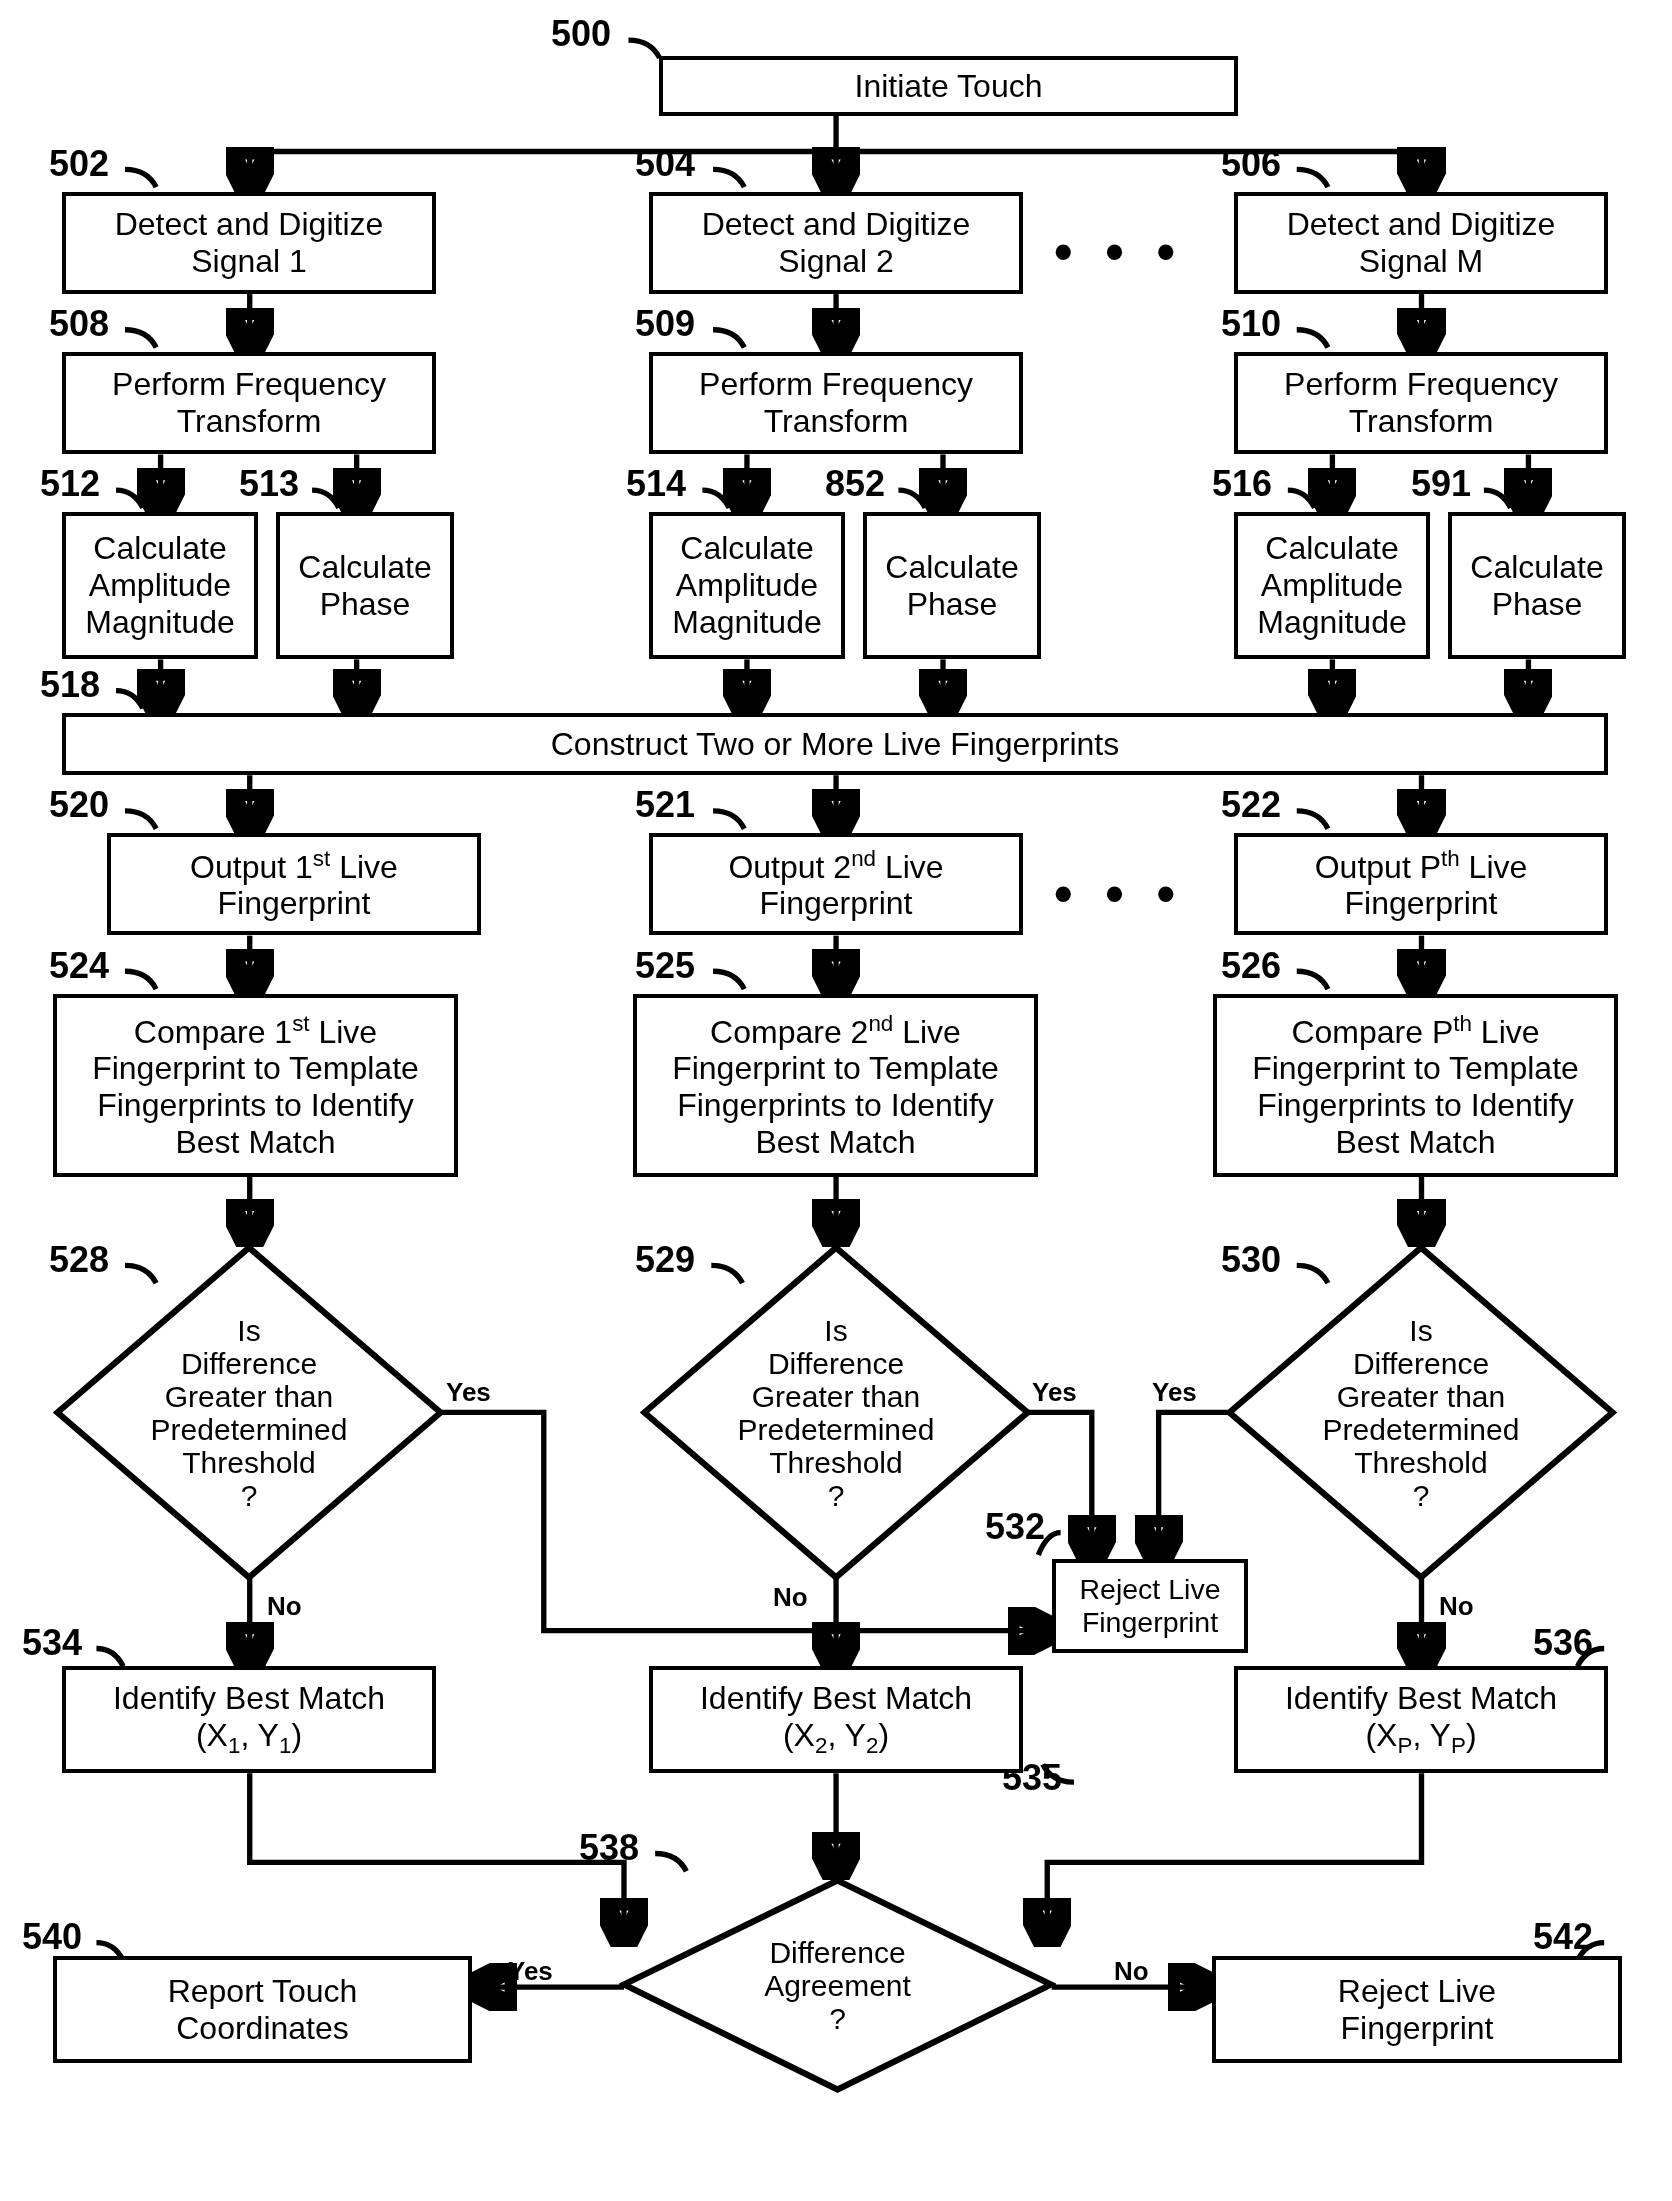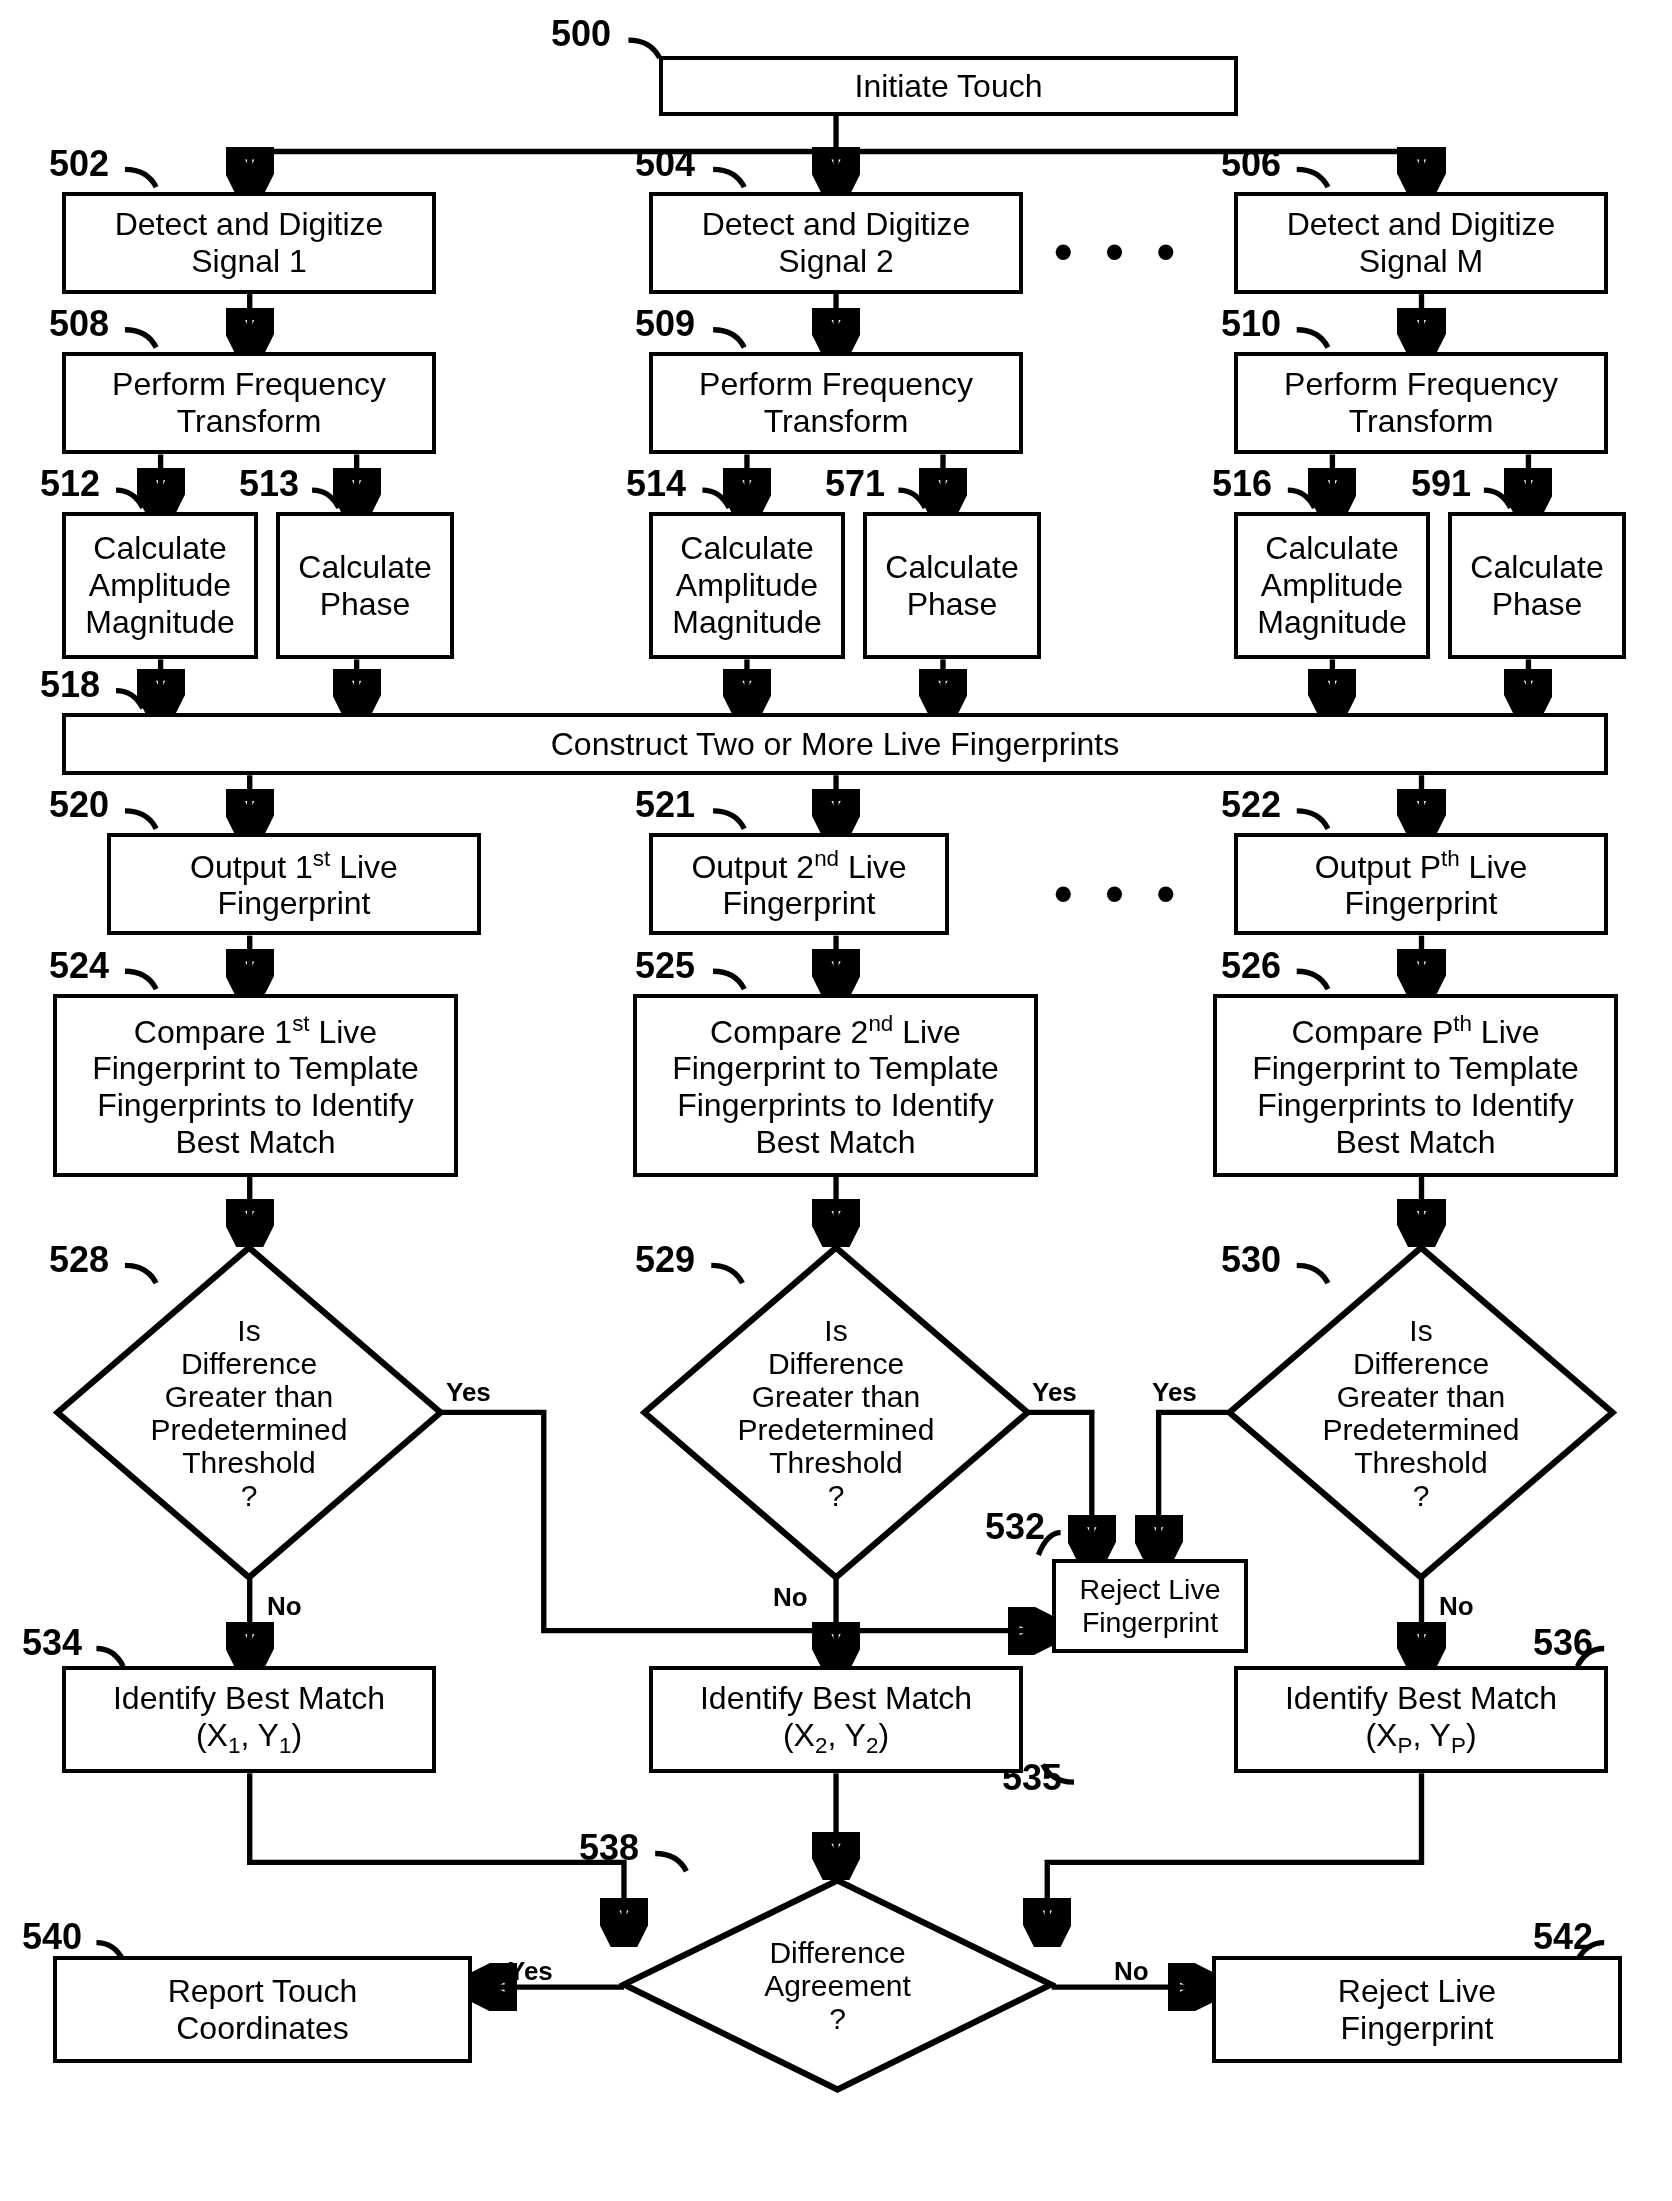--- a/index.html
+++ b/index.html
@@ -203,21 +203,21 @@
 </div>
 <div class="label" style="left:239px; top:463px;">513</div>
 <div class="box" style="left:276px; top:512px; width:178px; height:147px;">
   <span><span>Calculate</span><br><span>Phase</span></span>
 </div>
 
 <div class="label" style="left:626px; top:463px;">514</div>
 <div class="box" style="left:649px; top:512px; width:196px; height:147px;">
   <span><span>Calculate</span><br><span>Amplitude</span><br><span>Magnitude</span></span>
 </div>
-<div class="label" style="left:825px; top:463px;">571</div>
+<div class="label" style="left:825px; top:463px;">852</div>
 <div class="box" style="left:863px; top:512px; width:178px; height:147px;">
   <span><span>Calculate</span><br><span>Phase</span></span>
 </div>
 
 <div class="label" style="left:1212px; top:463px;">516</div>
 <div class="box" style="left:1234px; top:512px; width:196px; height:147px;">
   <span><span>Calculate</span><br><span>Amplitude</span><br><span>Magnitude</span></span>
 </div>
 <div class="label" style="left:1411px; top:463px;">591</div>
 <div class="box" style="left:1448px; top:512px; width:178px; height:147px;">
@@ -227,21 +227,21 @@
 <div class="label" style="left:40px; top:664px;">518</div>
 <div class="box" style="left:62px; top:713px; width:1546px; height:62px;">
   <span>Construct Two or More Live Fingerprints</span>
 </div>
 
 <div class="label" style="left:49px; top:784px;">520</div>
 <div class="box" style="left:62px; top:833px; width:374px; height:102px;margin-left:45px;">
   <span><span>Output 1</span><sup>st</sup><span> Live</span><br><span>Fingerprint</span></span>
 </div>
 <div class="label" style="left:635px; top:784px;">521</div>
-<div class="box" style="left:649px; top:833px; width:300px; height:102px;">
+<div class="box" style="left:649px; top:833px; width:374px; height:102px;">
   <span><span>Output 2</span><sup>nd</sup><span> Live</span><br><span>Fingerprint</span></span>
 </div>
 <div class="dots" style="left:1054px; top:863px;">• • •</div>
 <div class="label" style="left:1221px; top:784px;">522</div>
 <div class="box" style="left:1234px; top:833px; width:374px; height:102px;">
   <span><span>Output P</span><sup>th</sup><span> Live</span><br><span>Fingerprint</span></span>
 </div>
 
 <div class="label" style="left:49px; top:945px;">524</div>
 <div class="box" style="left:53px; top:994px; width:405px; height:183px;">

